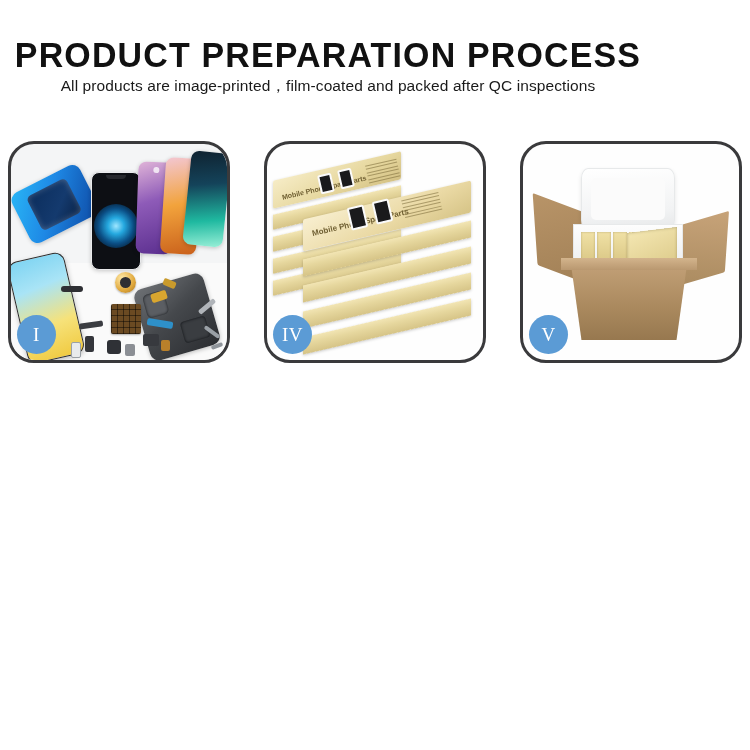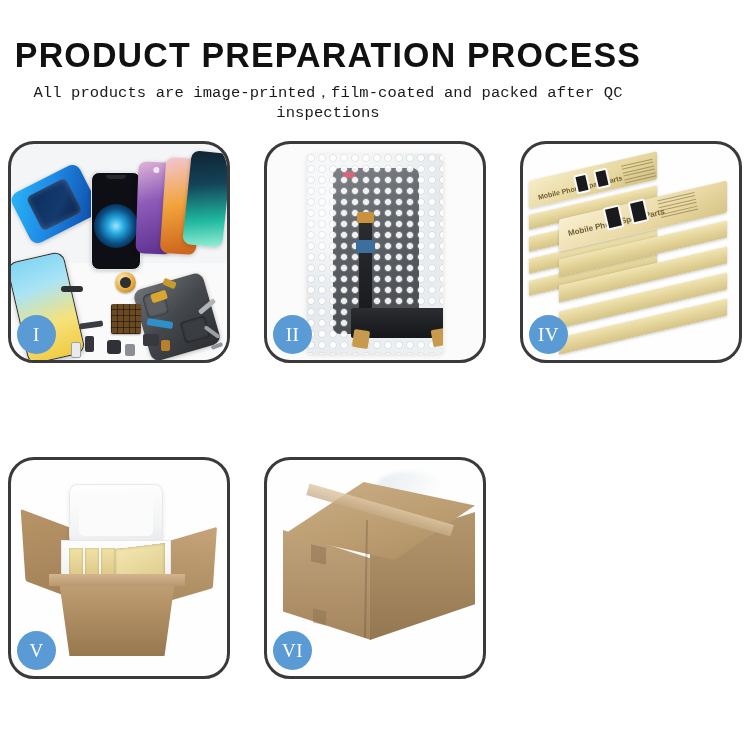--- a/index.html
+++ b/index.html
@@ -32,22 +32,21 @@
     font-family: "Liberation Sans", sans-serif;
     font-size: 35px;
     font-weight: 700;
     letter-spacing: 1.2px;
     color: #111111;
     line-height: 42px;
     transform: scaleX(0.97);
   }
 
   .subtitle {
-    margin-top: 7px;
-    font-family: Liberation Mono, monospace;
+    font-family: Liberation Sans, sans-serif;
     font-size: 15.5px;
     font-weight: 400;
     color: #1a1a1a;
     letter-spacing: 0.1px;
     line-height: 20px;
     text-align: center;
   }
 
   
   .grid {
@@ -623,32 +622,20 @@
         <div class="part pi2"></div>
         <div class="part pj"></div>
         <div class="part pk"></div>
         <div class="part pl"></div>
         <div class="part pm"></div>
         <div class="part pn"></div>
       </div>
       <div class="badge">I</div>
     </div>
 
-    <div class="panel p2">
-      <div class="panel-art">
-        <div class="bubble">
-          <div class="lcd">
-            <div class="redmark"></div>
-          </div>
-          <div class="flex"></div>
-          <div class="conn"></div>
-        </div>
-      </div>
-      <div class="badge">II</div>
-    </div>
 
 
     <div class="panel p4">
       <div class="panel-art stackwrap">
         <div class="gbox b-back-5"></div>
         <div class="gbox b-back-4"></div>
         <div class="gbox b-back-3"></div>
         <div class="gbox b-back-2"></div>
         <div class="gbox b-top-back"></div>
 
@@ -699,28 +686,15 @@
             <span></span>
             <span></span>
         </div>
         <div class="goldblock"></div>
         <div class="cartontop"></div>
         <div class="carton"></div>
       </div>
       <div class="badge">V</div>
     </div>
 
-    <div class="panel p6">
-      <div class="panel-art">
-        <div class="sheen"></div>
-        <div class="front-l"></div>
-        <div class="front-r"></div>
-        <div class="top"></div>
-        <div class="tape"></div>
-        <div class="seam"></div>
-        <div class="label-a"></div>
-        <div class="label-b"></div>
-      </div>
-      <div class="badge">VI</div>
-    </div>
 
   </div>
 </div>
 
 </body></html>

